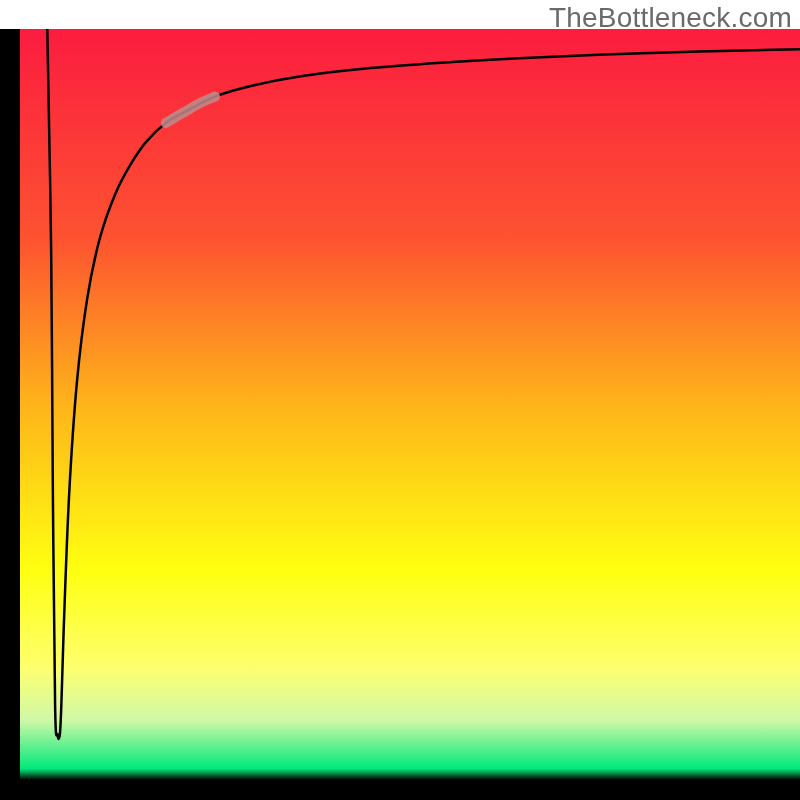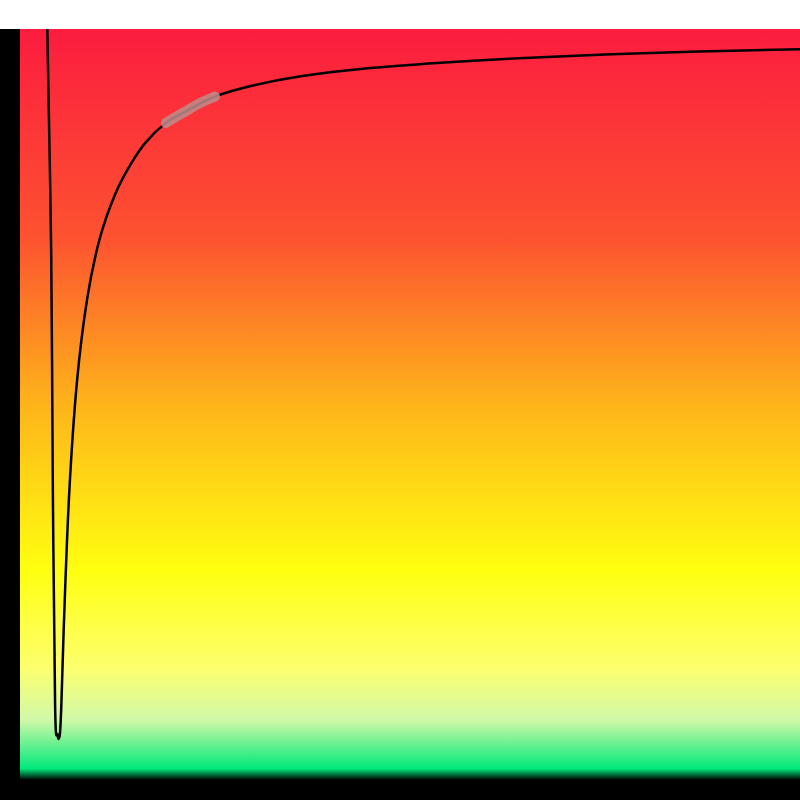--- a/index.html
+++ b/index.html
@@ -32,20 +32,21 @@
     left: 0;
     width: 800px;
     height: 771px;
     display: block;
   }
 </style>
 </head>
 <body>
 
 <div class="wrap">
+  <div class="watermark">TheBottleneck.com</div>
 
   <svg class="chart" viewBox="0 0 800 771" preserveAspectRatio="none">
     <defs>
       <linearGradient id="bg-grad" x1="0" y1="0" x2="0" y2="1">
           <stop offset="0.00%" stop-color="#fb1c3f"></stop>
           <stop offset="28.00%" stop-color="#fd5330"></stop>
           <stop offset="50.00%" stop-color="#feb41a"></stop>
           <stop offset="72.00%" stop-color="#ffff10"></stop>
           <stop offset="85.00%" stop-color="#fdff6e"></stop>
           <stop offset="92.00%" stop-color="#d0f8a8"></stop>

